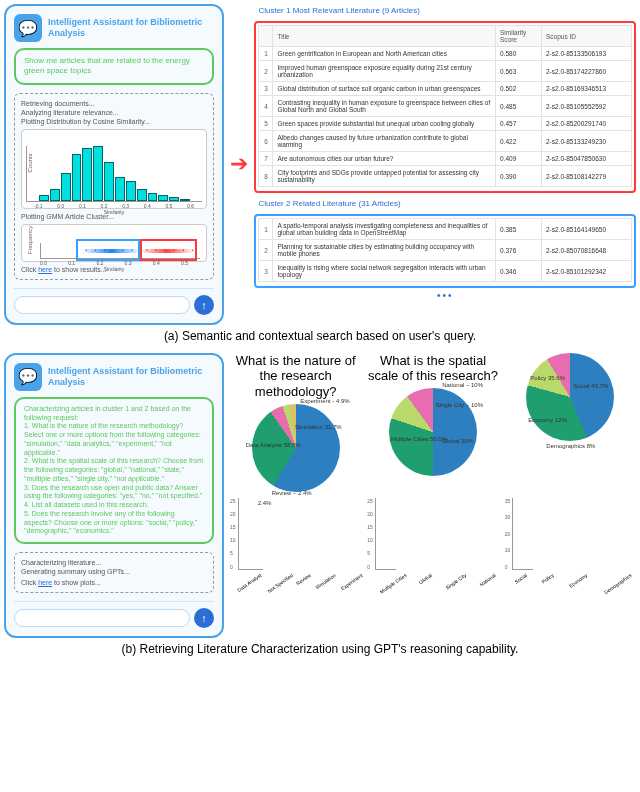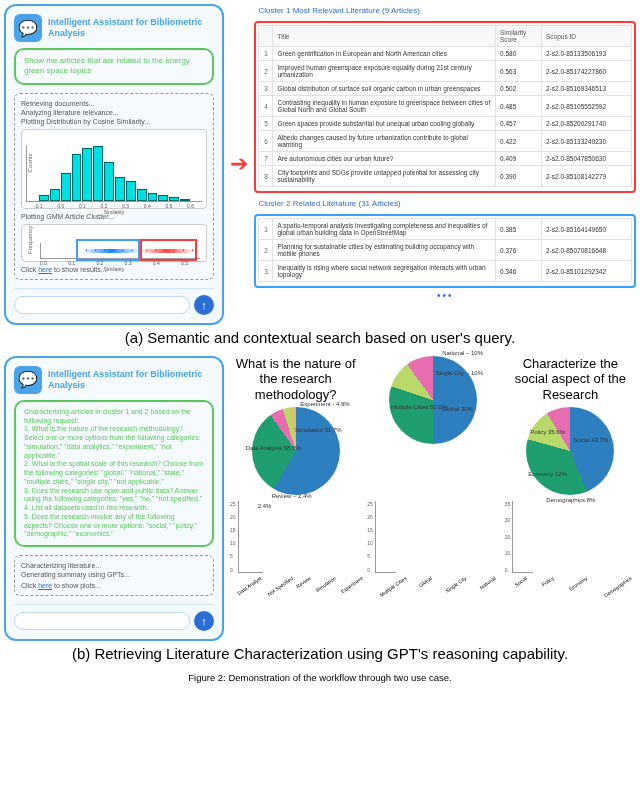--- a/index.html
+++ b/index.html
@@ -56,21 +56,21 @@
   .table-wrap.red  { border-color: #ff3a3a; }
   .table-wrap.blue { border-color: #3aa0ff; }
   .table-caption { font-size: 8px; color: #2a6ed6; padding: 2px 4px; }
   table { width: 100%; border-collapse: collapse; font-size: 6.5px; }
   th, td { border: 1px solid #e2e2e2; padding: 3px 4px; text-align: left; vertical-align: middle; color: #333;}
   th { background: #f8f8f8; font-weight: normal; color: #555;}
   td.num { width: 14px; text-align: center; color: #666;}
   td.score { width: 46px; }
   td.id { width: 90px; }
   .ellipsis { text-align: center; color: #2a6ed6; font-size: 10px; letter-spacing: 2px; margin-top: -2px;}
-  .subcaption { text-align: center; font-size: 15px; margin: 4px 0 10px 0; }
+  .subcaption { text-align: center; font-size: 12px; margin: 4px 0 10px 0; }
   .figcaption { text-align: center; font-size: 9.5px; margin-top: 6px; }
   
   .analytics { flex: 1; display: flex; flex-direction: column; gap: 4px;}
   .pie-row { display: flex; gap: 6px; }
   .pie-block { flex: 1; text-align: center; }
   .pie-block h4 { font-size: 13px; font-weight: normal; margin-bottom: 4px; line-height: 1.2; min-height: 20px;}
   .pie { width: 88px; height: 88px; border-radius: 50%; margin: 0 auto; position: relative; }
   .pie-label { position: absolute; font-size: 6px; color: #333; white-space: nowrap; }
   .bars-row { display: flex; gap: 6px; margin-top: 2px;}
   .bar-block { flex:1; }
@@ -289,32 +289,32 @@
             <span class="pie-label" style="left:-6px; top:38px; text-align:right;">Data Analysis
 58.5%</span>
             <span class="pie-label" style="right:-2px; top:20px;">Simulation
 31.7%</span>
             <span class="pie-label" style="right:-10px; top:-6px;">Experiment - 4.9%</span>
             <span class="pie-label" style="left:20px; top:86px;">Review – 2.4%</span>
             <span class="pie-label" style="left:6px; top:96px;">2.4%</span>
           </div>
         </div>
         <div class="pie-block">
+          <h4>What is the spatial scale of this research?</h4>
           <div class="pie" style="background: conic-gradient(#2d7fbf 0 50%, #1f9f6f 50% 80%, #b9d96a 80% 90%, #e86db0 90% 100%);">
             <span class="pie-label" style="left:2px; top:48px;">Multiple Cities
 50.0%</span>
             <span class="pie-label" style="right:4px; top:50px;">Global
 30%</span>
             <span class="pie-label" style="right:-6px; top:14px;">Single
 City – 10%</span>
             <span class="pie-label" style="right:-6px; top:-6px;">National – 10%</span>
           </div>
         </div>
         <div class="pie-block">
-          <h4>Characterize the social aspect of the Research</h4>
           <div class="pie" style="background: conic-gradient(#2d7fbf 0 43.7%, #1f9f6f 43.7% 79.3%, #b9d96a 79.3% 91.3%, #e86db0 91.3% 100%);">
             <span class="pie-label" style="right:6px; top:30px;">Social
 43.7%</span>
             <span class="pie-label" style="left:4px; top:22px;">Policy
 35.6%</span>
             <span class="pie-label" style="left:2px; top:64px;">Economy
 12%</span>
             <span class="pie-label" style="left:20px; top:90px;">Demographics
 8%</span>
           </div>
@@ -392,14 +392,13 @@
               <span>Policy</span>
               <span>Economy</span>
               <span>Demographics</span>
             </div>
         </div>
       </div>
     </div>
   </div>
 
   <div class="subcaption">(b) Retrieving Literature Characterization using GPT's reasoning capability.</div>
-  <div class="figcaption">Figure 2: Demonstration of the workflow through two use case.</div>
 </div>
 
 </body></html>

